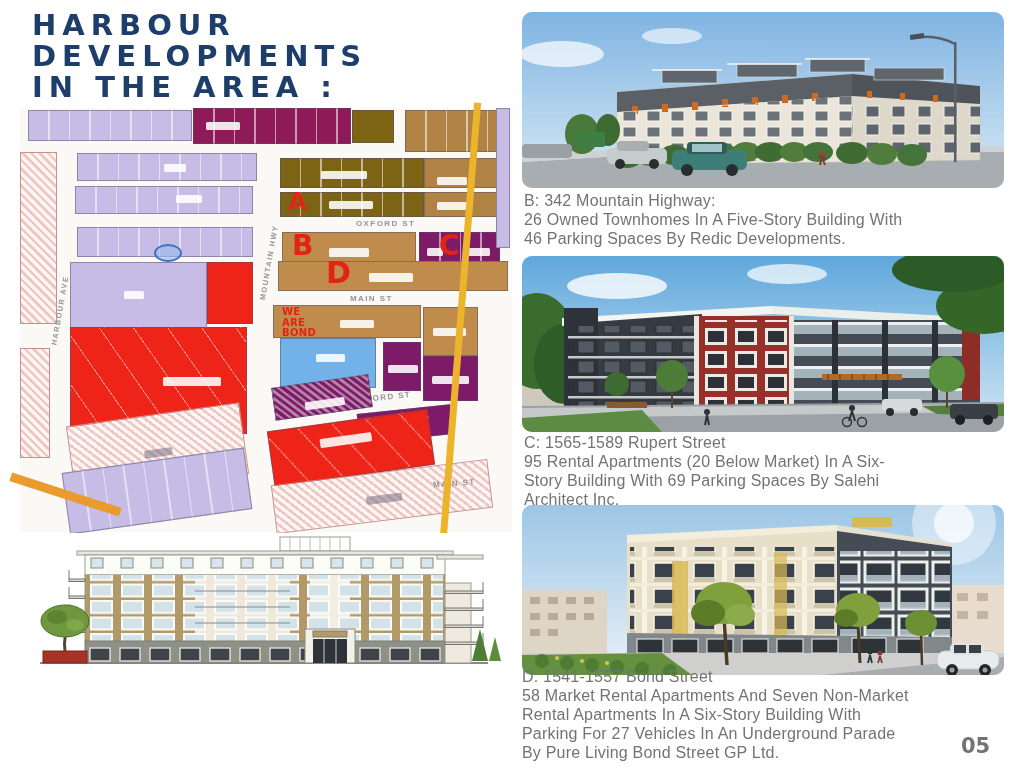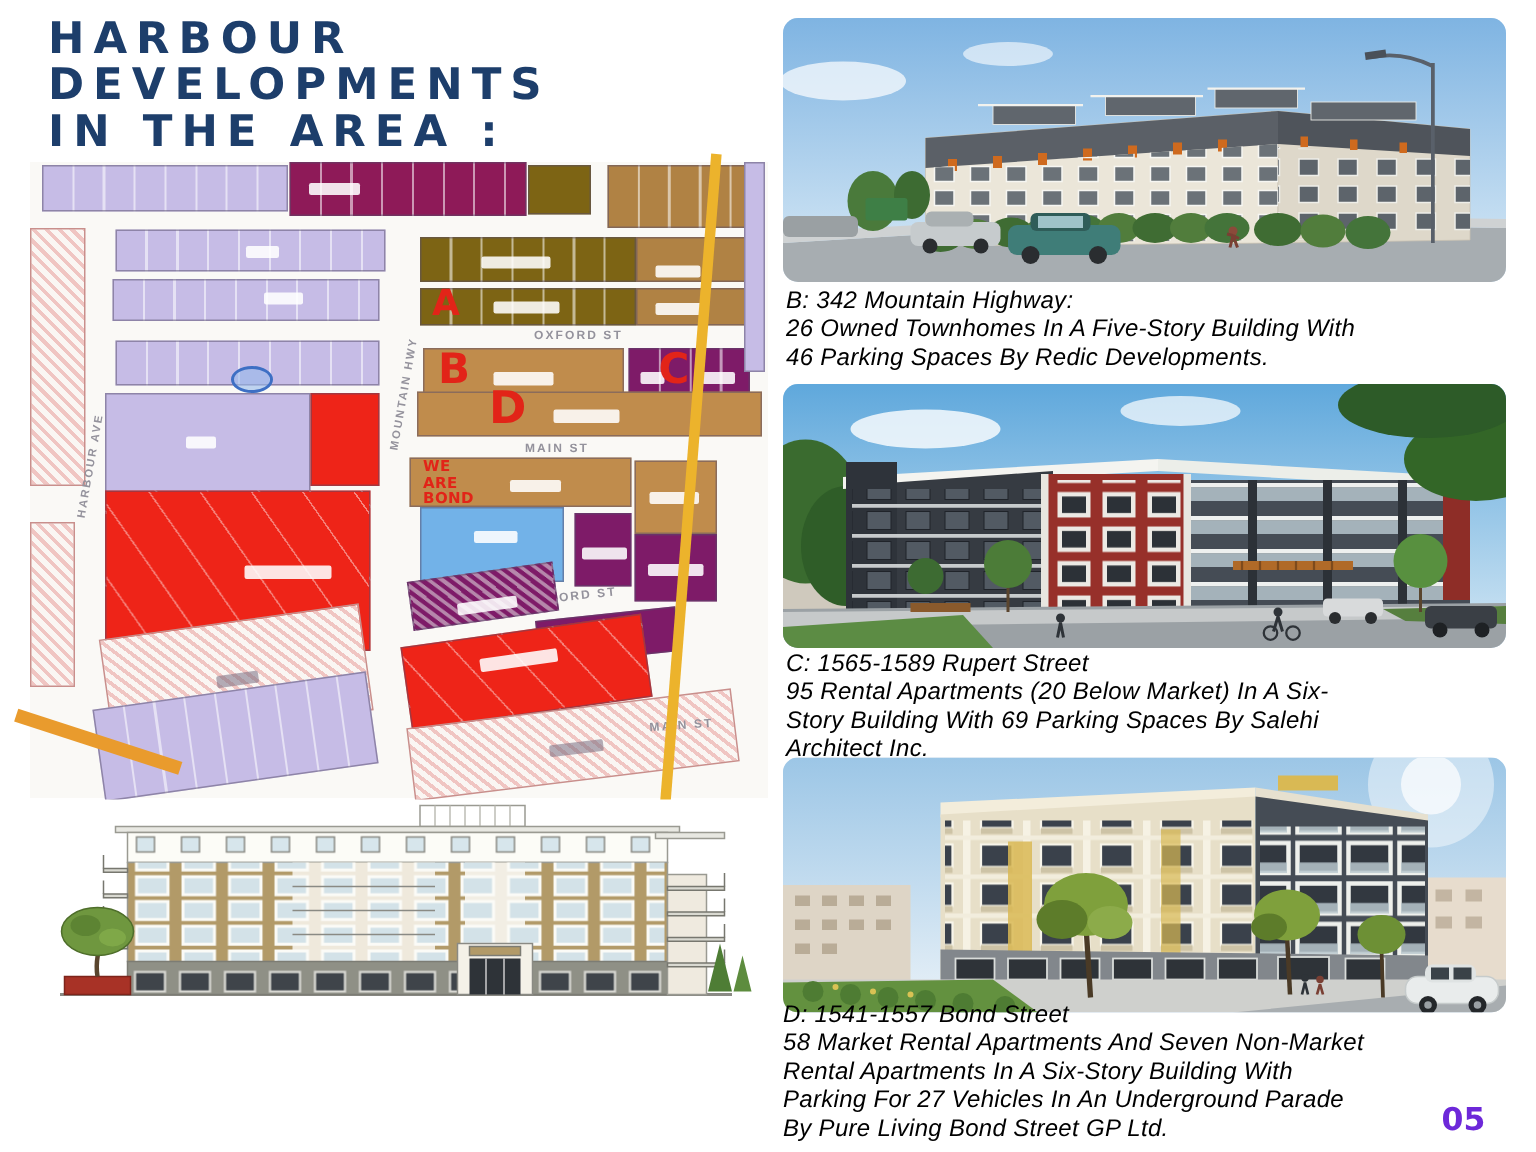--- a/index.html
+++ b/index.html
@@ -1,22 +1,22 @@
 <!DOCTYPE html>
 <html><head>
 <meta charset="utf-8">
 <style>
   html,body{margin:0;padding:0;background:#e9e9e9;}
   .canvas{position:relative;width:1024px;height:768px;background:#ffffff;overflow:hidden;
           font-family:"Liberation Sans",sans-serif;}
   .title{position:absolute;left:32px;top:10px;color:#1d3e6b;font-family:"DejaVu Sans",sans-serif;
          font-weight:700;font-size:29px;line-height:31px;letter-spacing:6px;white-space:pre-line;}
-  .caption{position:absolute;color:#000000;font-size:16px;line-height:19px;letter-spacing:.2px;
-           white-space:pre-line;font-style:italic;}
-  .pagenum{position:absolute;left:961px;top:734px;font-size:21px;font-weight:700;color:#6d28d9;
+  .caption{position:absolute;color:#737373;font-size:16px;line-height:19px;letter-spacing:.2px;
+           white-space:pre-line;}
+  .pagenum{position:absolute;left:961px;top:734px;font-size:21px;font-weight:700;color:#737373;
            font-family:"DejaVu Sans",sans-serif;}
   .photo{position:absolute;left:522px;width:482px;border-radius:10px;overflow:hidden;background:#cfe0ee;}
   .elev{position:absolute;left:25px;top:533px;width:478px;height:142px;background:#fff;}
   
   .map{position:absolute;left:20px;top:108px;width:492px;height:424px;background:#faf9f6;}
   .parcel{position:absolute;box-sizing:border-box;border:1px solid rgba(85,75,105,.5);}
   .pv{background-color:#c6bce6}.pm{background-color:#8e1a58}.po{background-color:#7d6414}
   .pb{background-color:#b08244}.pt{background-color:#c08c4c}.pp{background-color:#7e1b68}
   .pr{background-color:#ee2418}.pblu{background-color:#72b2e8}
   .ph{background:repeating-linear-gradient(45deg,#f0c5c2 0 2.5px,#faf6f3 2.5px 6px);border-color:#c98f8c}

